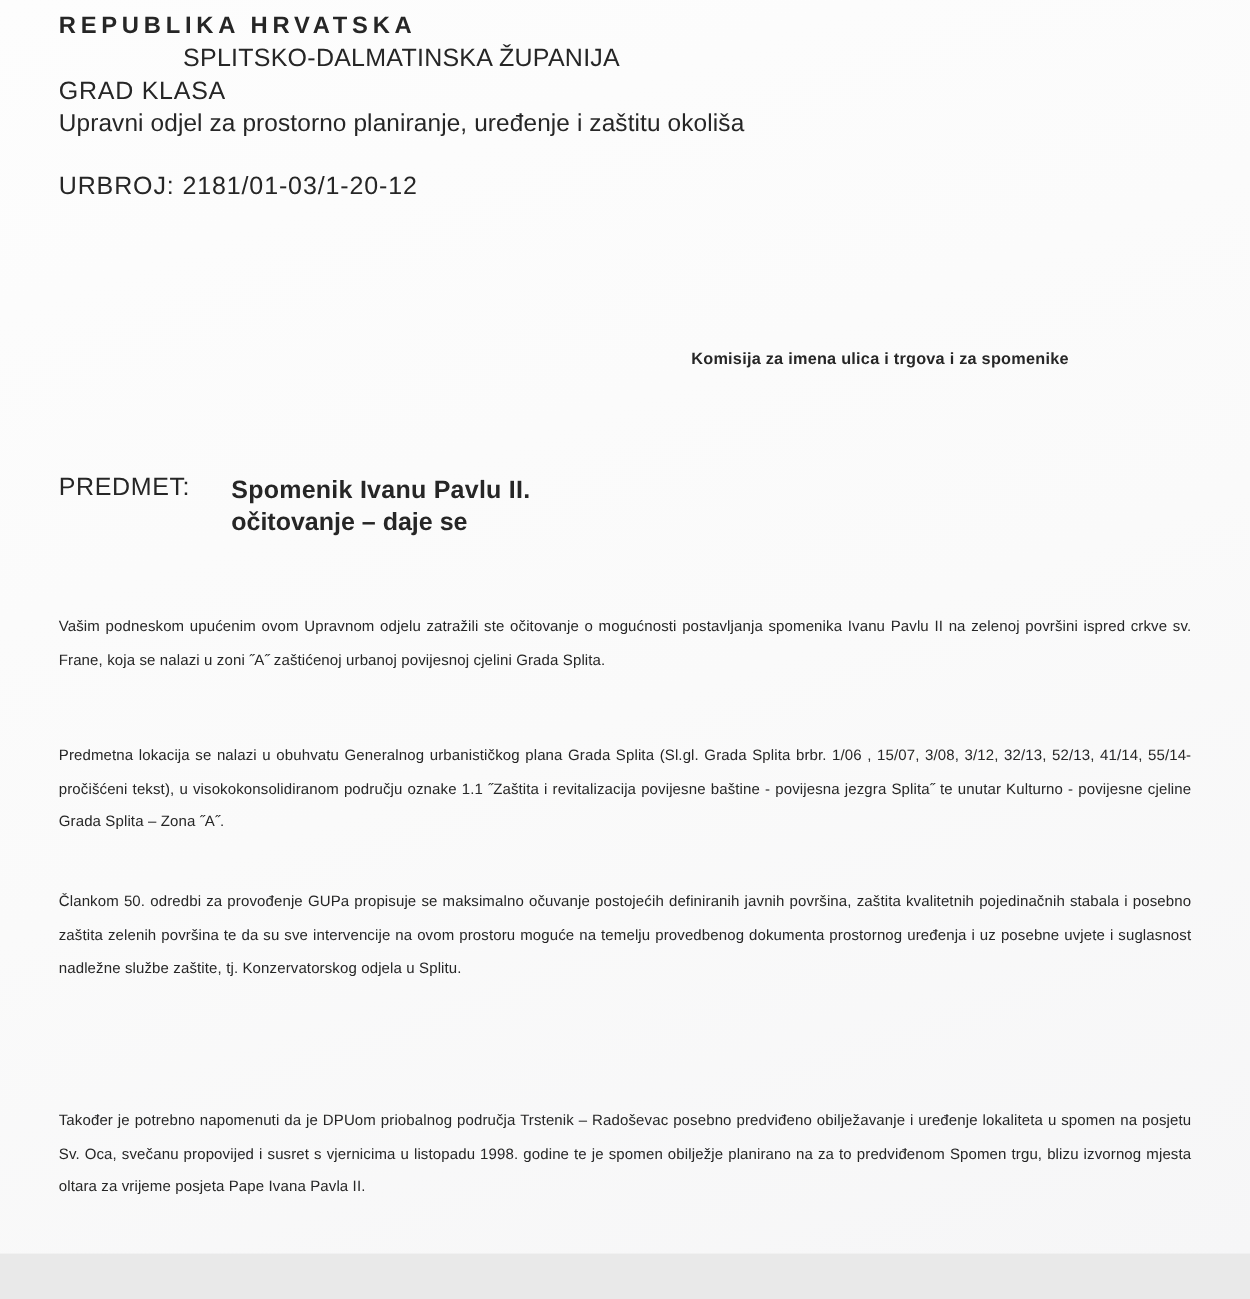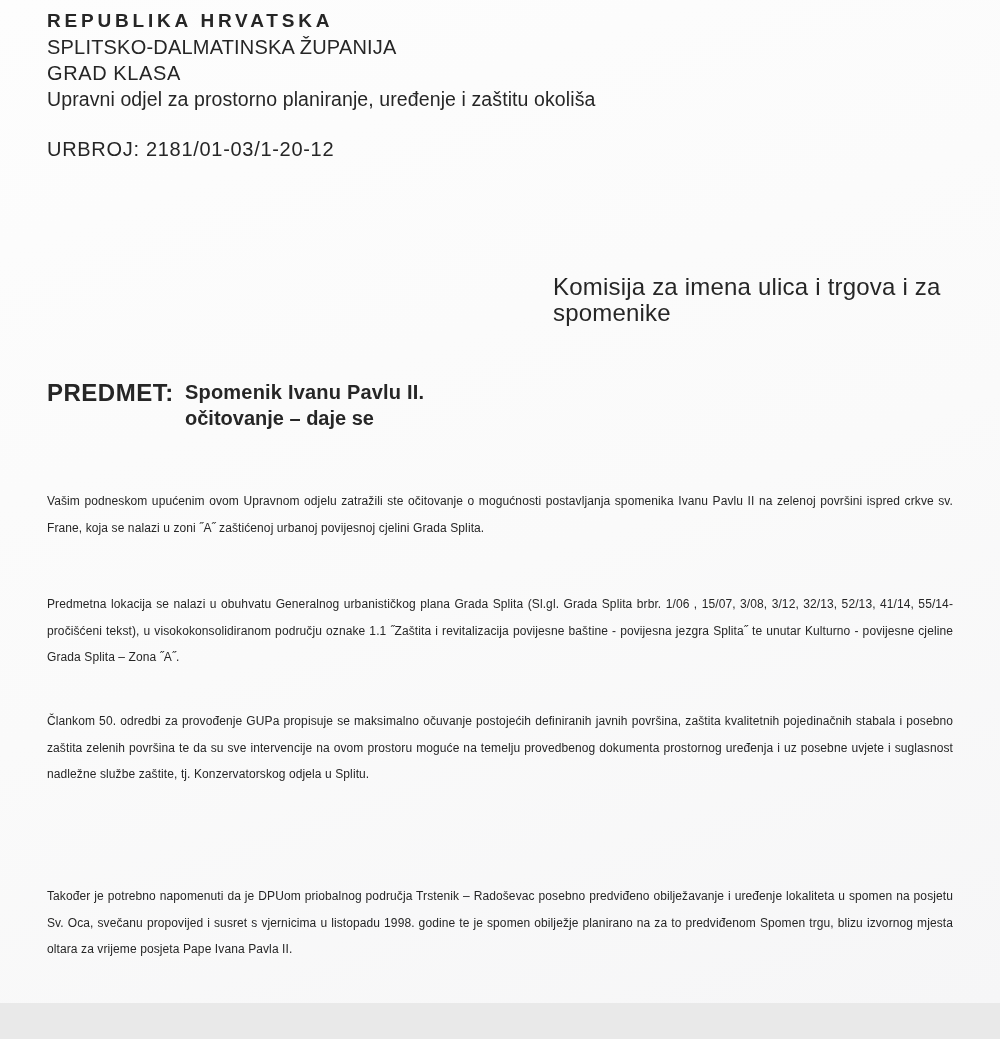--- a/index.html
+++ b/index.html
@@ -27,20 +27,21 @@
     white-space: nowrap;
   }
   .lh-country {
     font-weight: bold;
     font-size: 19px;
     letter-spacing: 3.8px;
   }
   .lh-county {
     font-size: 20px;
     letter-spacing: 0.2px;
+    text-align: center;
   }
   .lh-city {
     font-size: 20px;
     letter-spacing: 0.6px;
   }
   .lh-dept {
     font-size: 19.5px;
     letter-spacing: 0.1px;
   }
 
@@ -54,37 +55,37 @@
     letter-spacing: 0.7px;
     white-space: nowrap;
   }
 
   
   .addressee {
     position: absolute;
     left: 553px;
     top: 274px;
     width: 400px;
-    font-size: 24px;
-    font-weight: normal;
+    font-size: 13px;
+    font-weight: bold;
     line-height: 26px;
     letter-spacing: 0.2px;
   }
 
   
   .subject {
     position: absolute;
     left: 47px;
     top: 379px;
     display: flex;
     align-items: flex-start;
   }
   .subject-label {
-    font-weight: bold;
-    font-size: 24px;
+    font-weight: normal;
+    font-size: 20px;
     width: 138px;
     flex: 0 0 138px;
     letter-spacing: 0.5px;
   }
   .subject-title {
     font-weight: bold;
     font-size: 20px;
     line-height: 26px;
     letter-spacing: 0.2px;
   }

